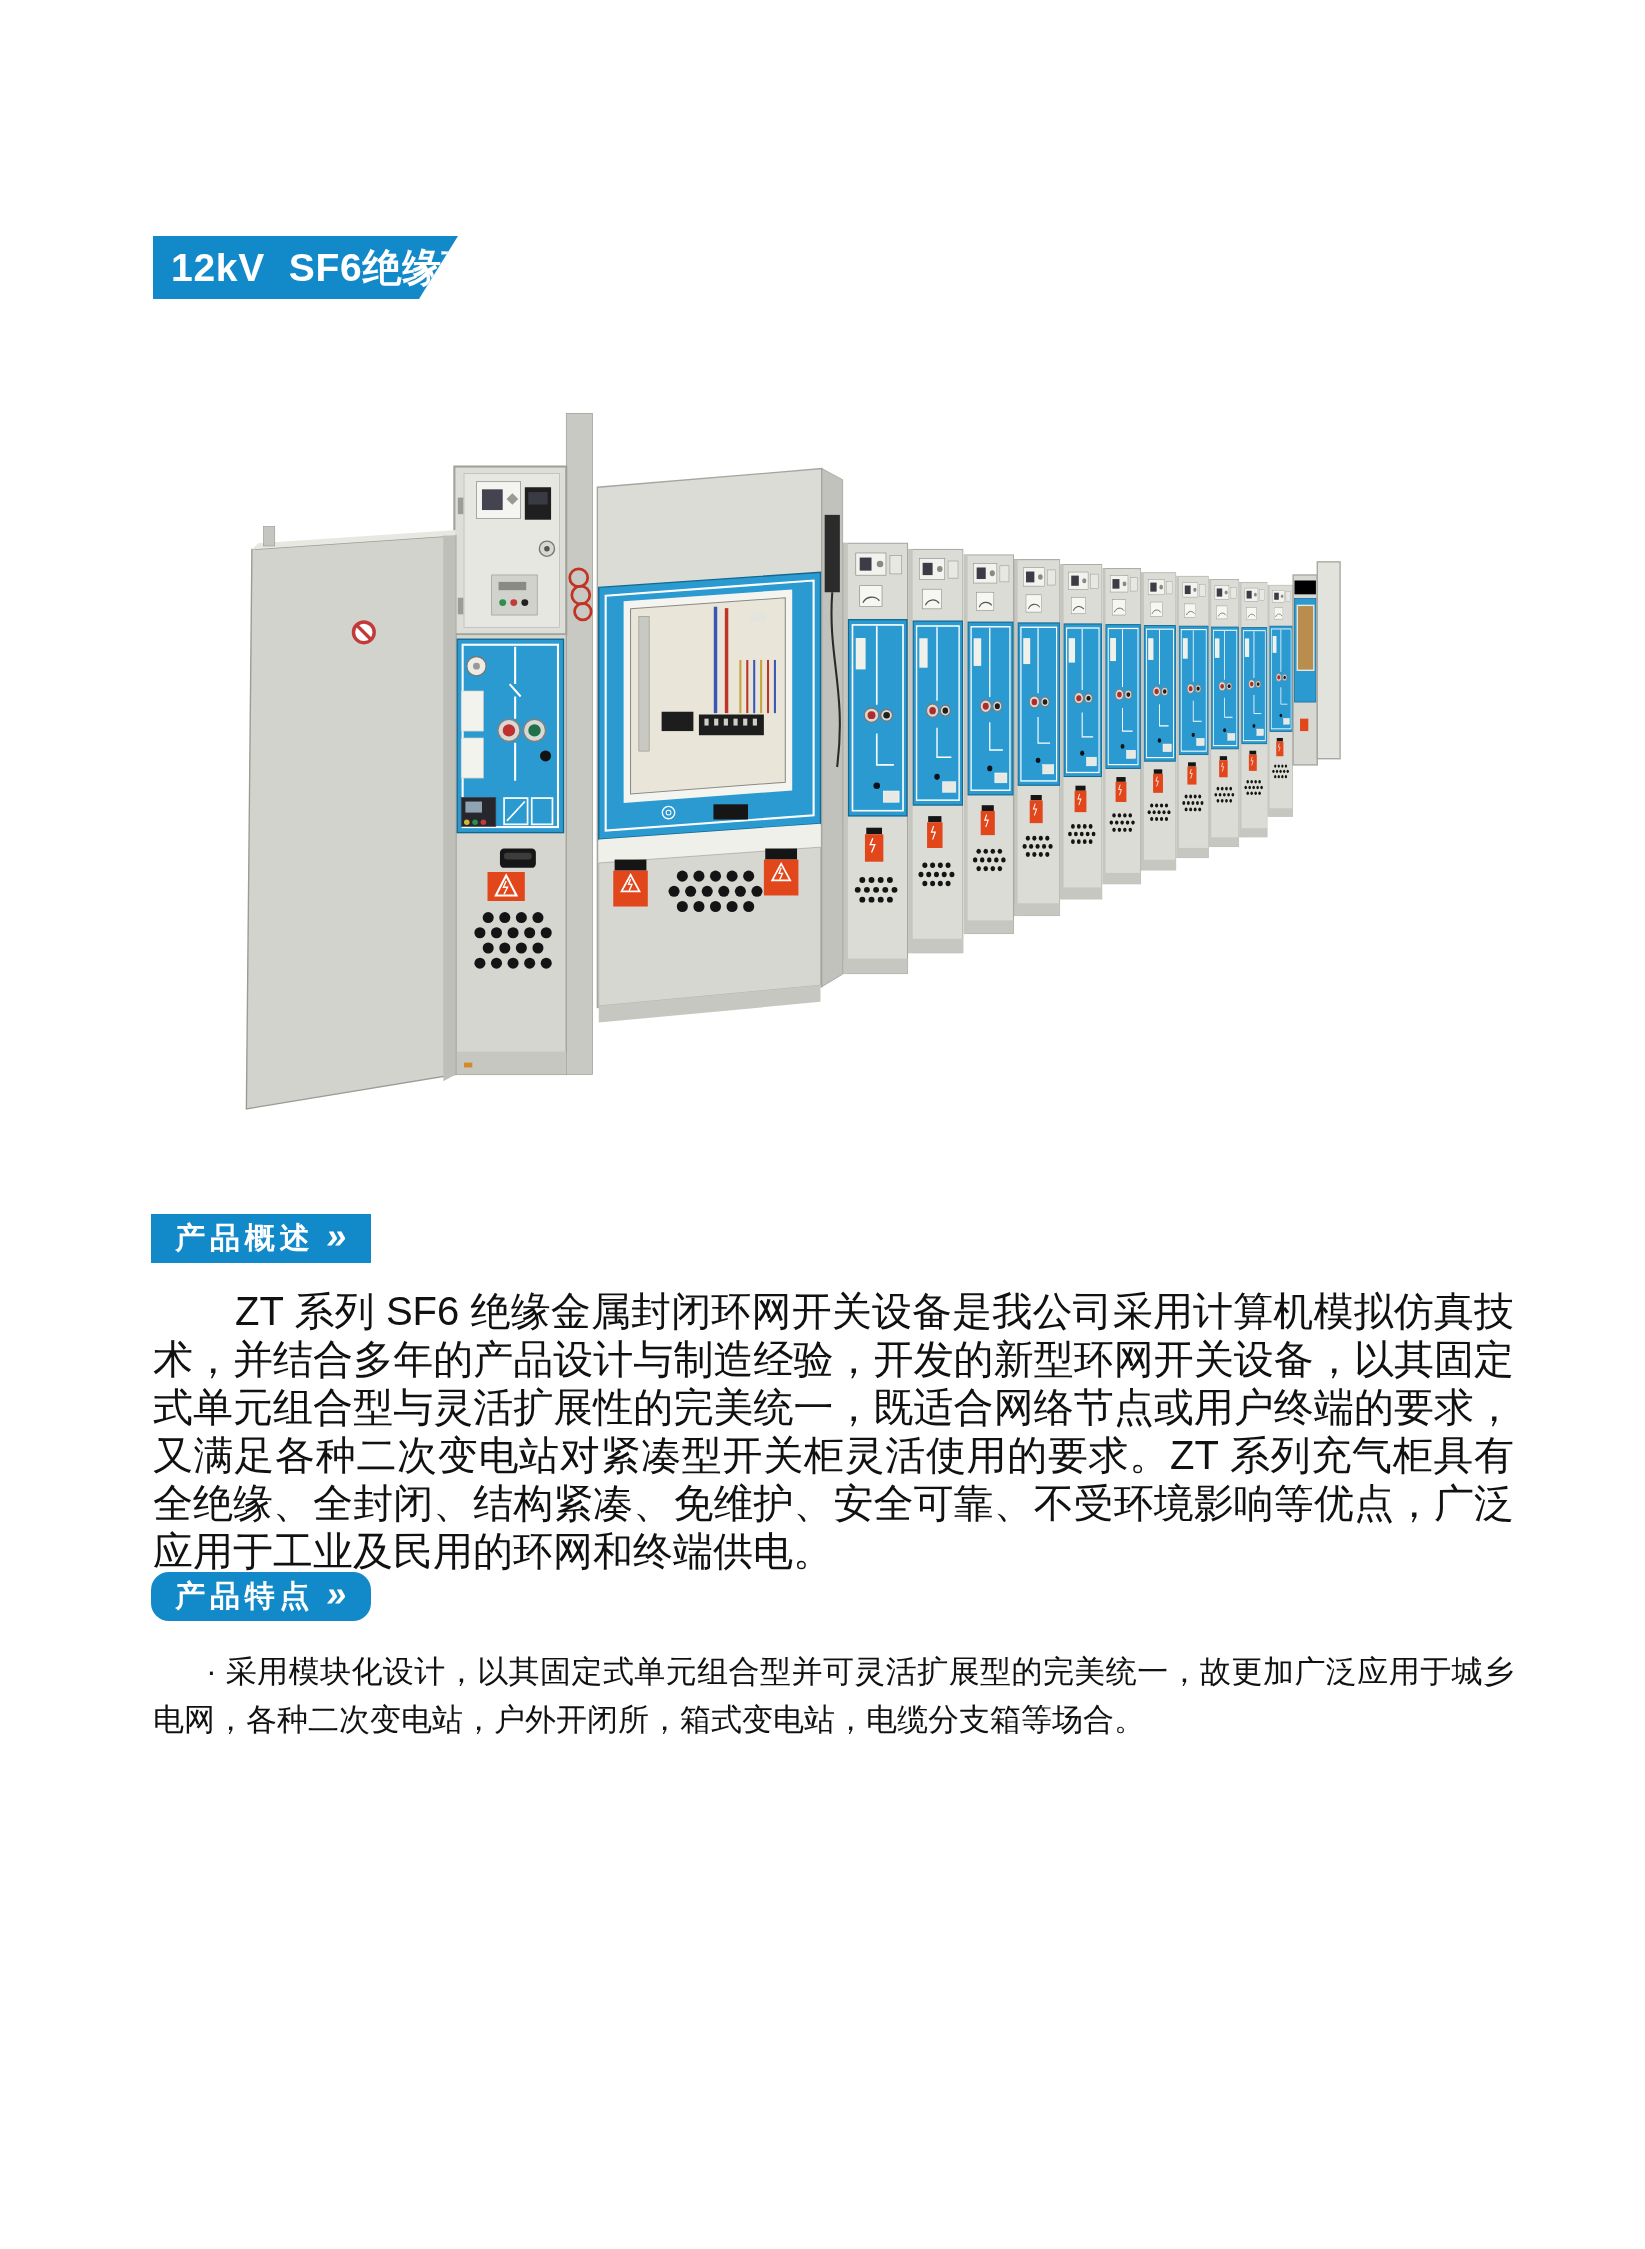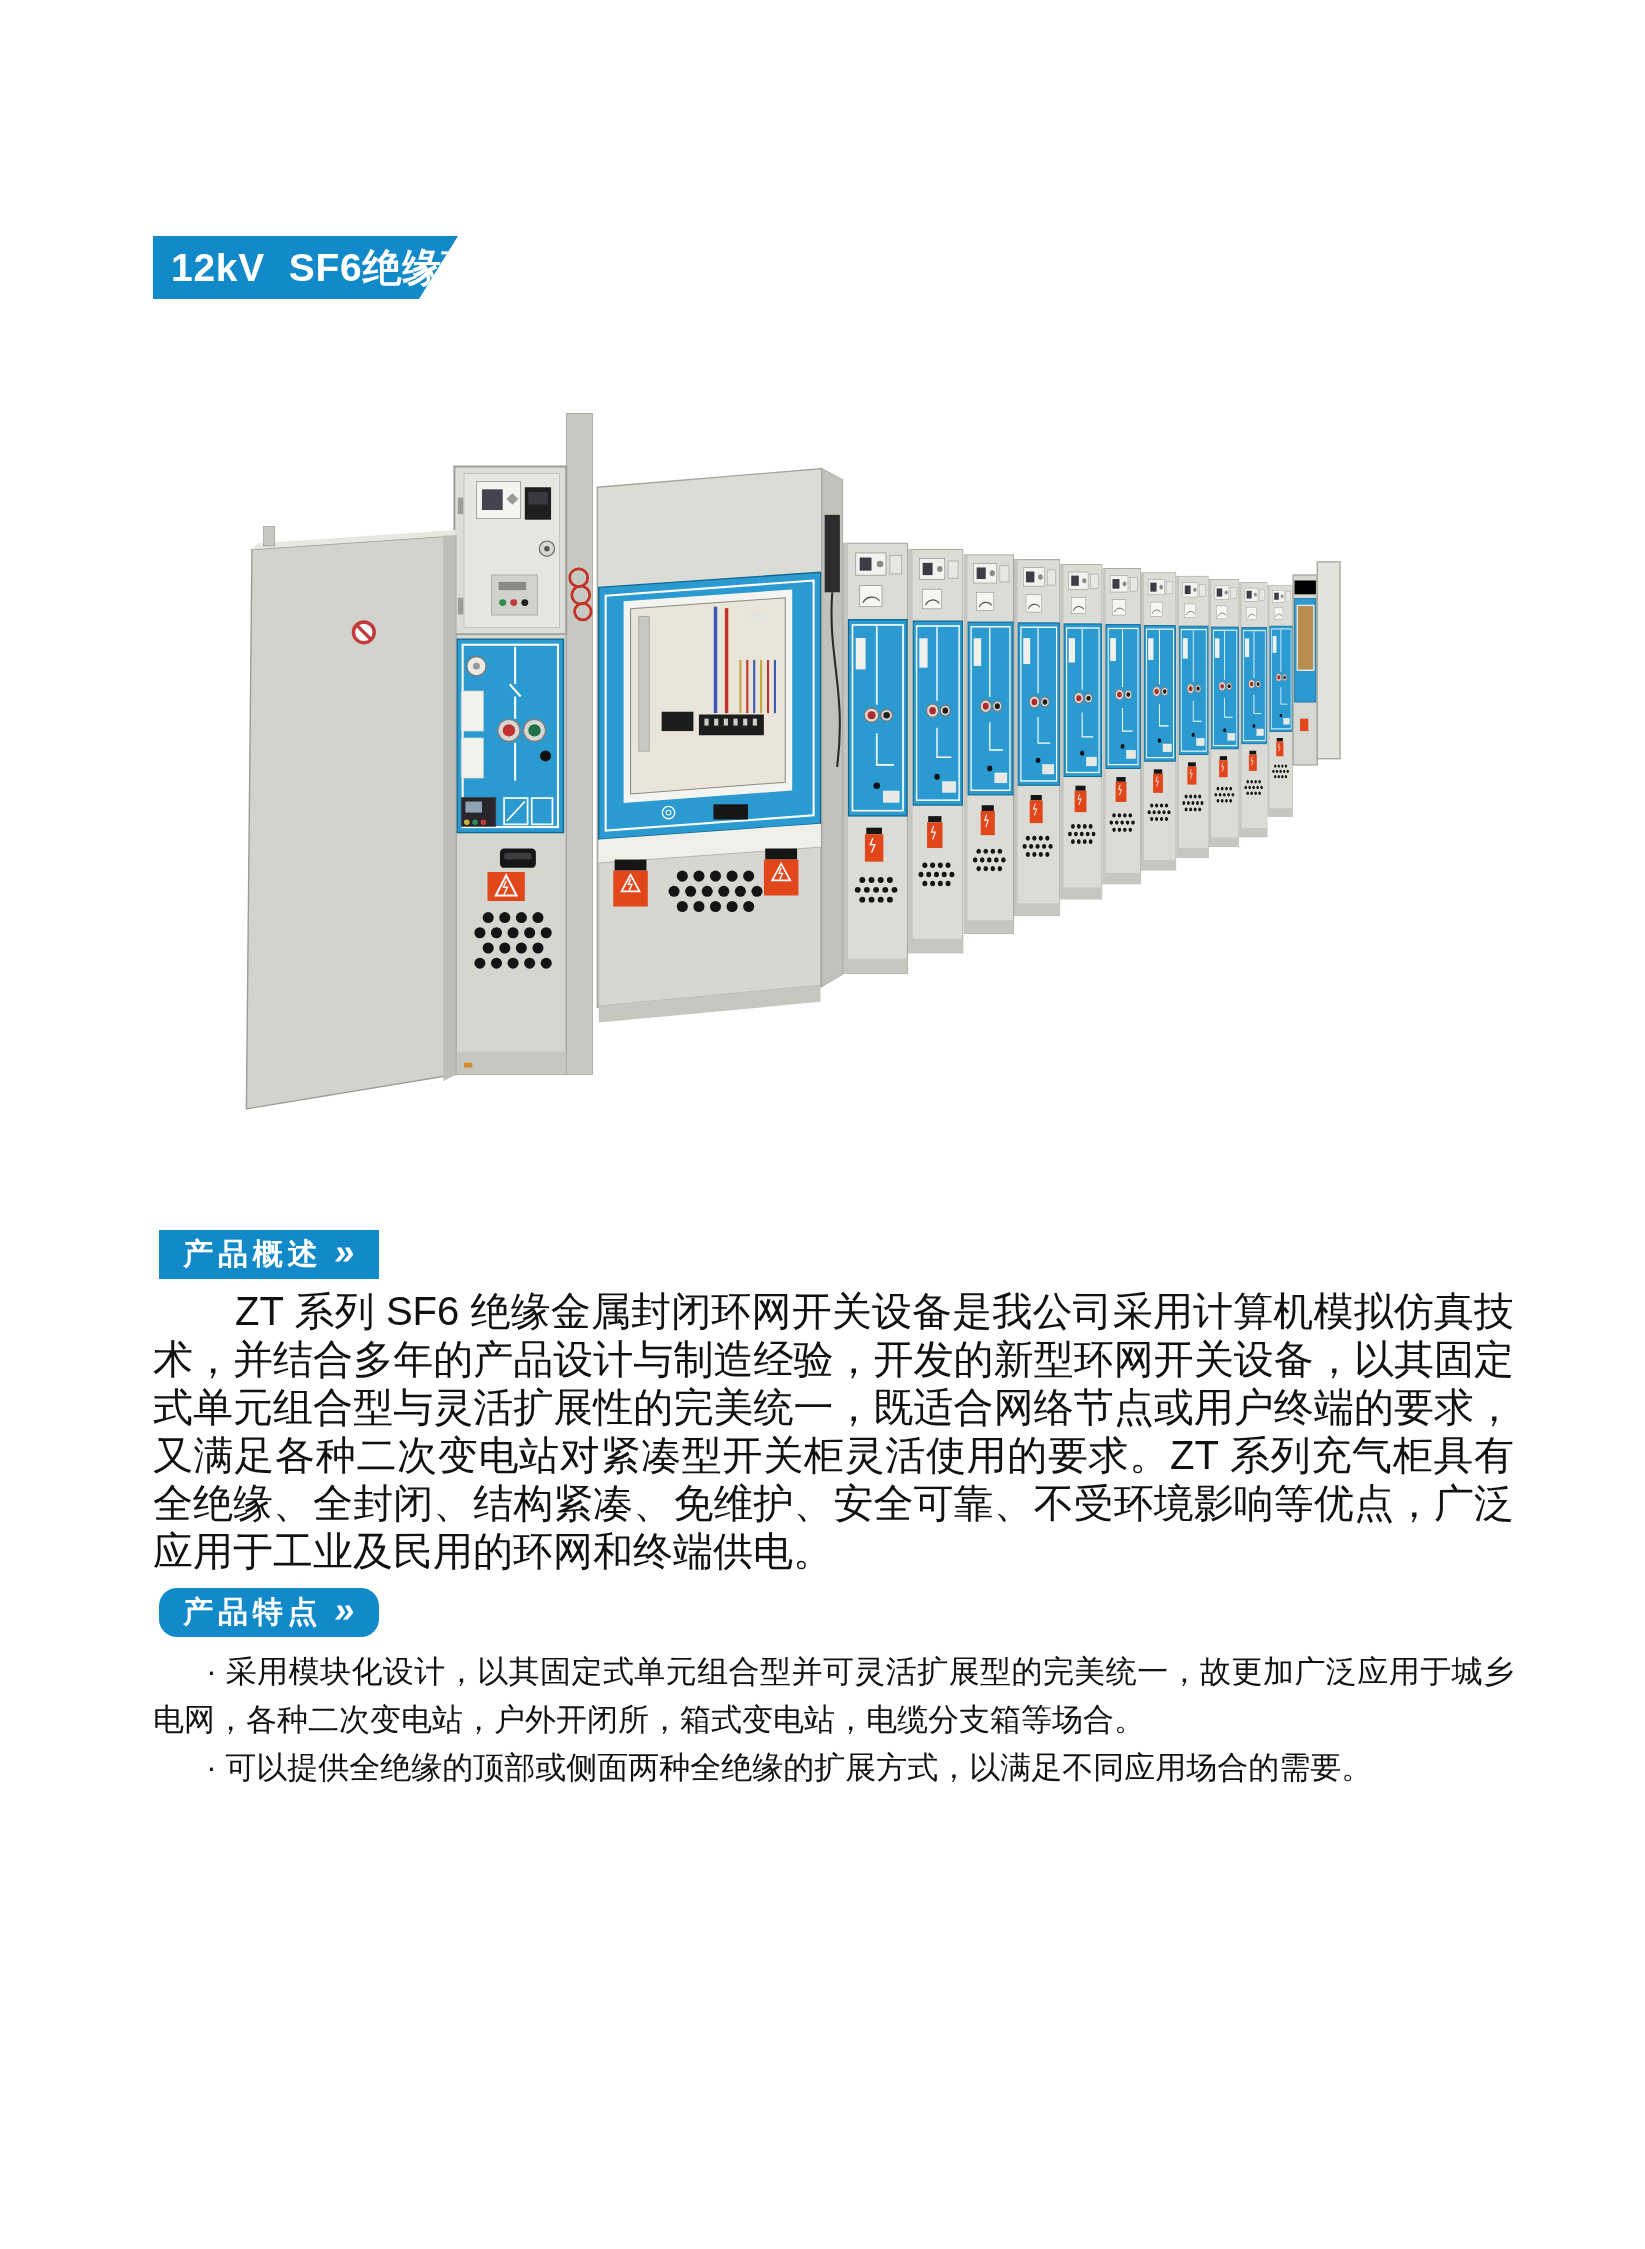--- a/index.html
+++ b/index.html
@@ -27,27 +27,26 @@
     color:#fff;
     font-size:39px;
     font-weight:bold;
     letter-spacing:0.7px;
     word-spacing:12.4px;
     white-space:nowrap;
   }
   
   .section-banner{
     position:absolute;
-    left:159px;
+    left:151px;
     width:220px; height:49px;
     background:#1289c9;
     display:flex; align-items:center; justify-content:center;
     gap:12.4px;
     color:#fff;
-    margin-top:16px;
   }
   .section-banner .heading-text{
     font-size:30px; font-weight:bold; letter-spacing:4.8px; white-space:nowrap;
   }
   .section-banner .arrow{
     font-size:36px; font-weight:bold; line-height:1;
     transform:skewX(-8deg);
     margin-top:-4.1px;
   }
   #overview-banner{ top:1214px; }
@@ -338,17 +337,16 @@
     <span class="arrow">»</span>
   </div>
   <p class="overview-body">ZT 系列 SF6 绝缘金属封闭环网开关设备是我公司采用计算机模拟仿真技术，并结合多年的产品设计与制造经验，开发的新型环网开关设备，以其固定式单元组合型与灵活扩展性的完美统一，既适合网络节点或用户终端的要求，又满足各种二次变电站对紧凑型开关柜灵活使用的要求。ZT 系列充气柜具有全绝缘、全封闭、结构紧凑、免维护、安全可靠、不受环境影响等优点，广泛应用于工业及民用的环网和终端供电。</p>
 
   <div class="section-banner" id="features-banner">
     <span class="heading-text">产品特点</span>
     <span class="arrow">»</span>
   </div>
   <div class="features-block">
     <p>· 采用模块化设计，以其固定式单元组合型并可灵活扩展型的完美统一，故更加广泛应用于城乡电网，各种二次变电站，户外开闭所，箱式变电站，电缆分支箱等场合。</p>
-    <p>· 可以提供全绝缘的顶部或侧面两种全绝缘的扩展方式，以满足不同应用场合的需要。</p>
   </div>
 
 </div>
 
 
 </body></html>

